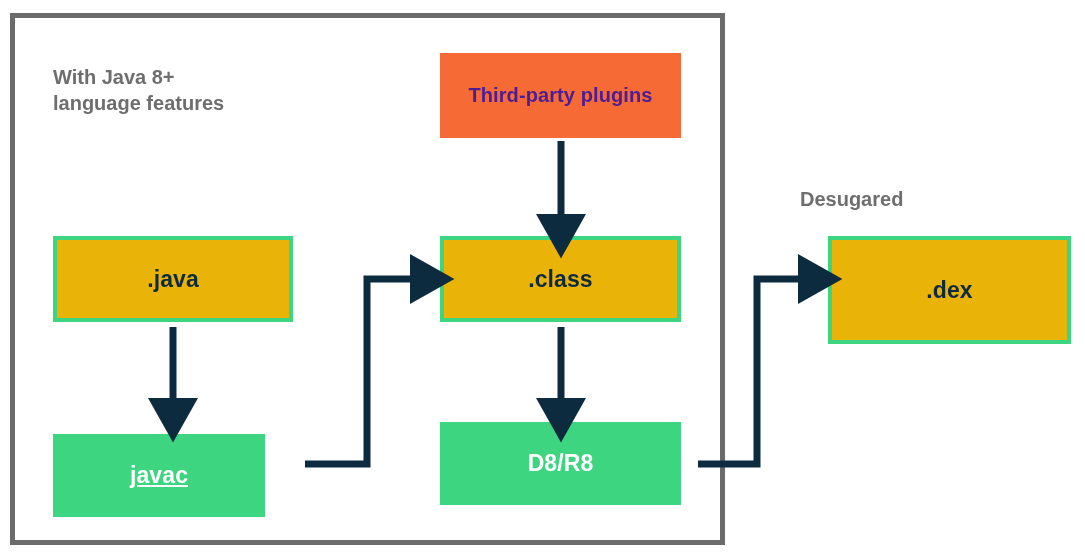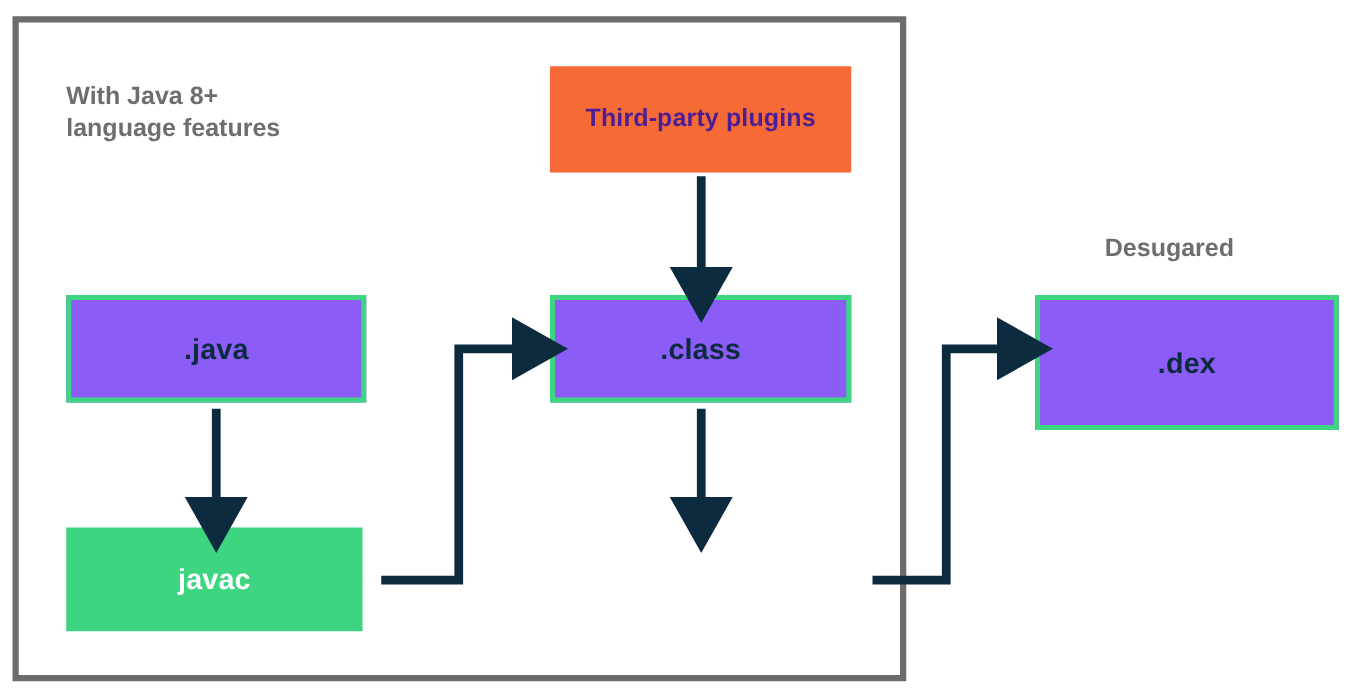--- a/index.html
+++ b/index.html
@@ -34,55 +34,55 @@
   .node {
     position: absolute;
     box-sizing: border-box;
     display: flex;
     align-items: center;
     justify-content: center;
     font-weight: bold;
     letter-spacing: 0.1px;
   }
   .node-outline {
-    background: #8b5cf6;
+    background: #eab308;
     border: 4px solid #3ed580;
     color: #0d2b3e;
     font-size: 23px;
   }
   .node-solid-green {
     background: #3ed580;
     color: #ffffff;
     font-size: 23px;
   }
   .node-solid-orange {
     background: #f66b35;
     color: #4c1d95;
     font-size: 20px;
   }
 
   
   #node-java     { left: 53px;  top: 236px; width: 240px; height: 86px; }
-  #node-javac    { left: 53px;  top: 422px; width: 237px; height: 83px; }
+  #node-javac    { left: 53px;  top: 434px; width: 212px; height: 83px; text-decoration: underline; }
   #node-class    { left: 440px; top: 236px; width: 241px; height: 86px; }
   #node-d8r8     { left: 440px; top: 422px; width: 241px; height: 83px; }
   #node-plugins  { left: 440px; top: 53px;  width: 241px; height: 85px; }
   #node-dex      { left: 828px; top: 236px; width: 243px; height: 108px; }
 
   
   .label {
     position: absolute;
     color: #6e6e6e;
     font-weight: bold;
     font-size: 20px;
     line-height: 1.32;
     white-space: pre-line;
   }
   #label-java8 { left: 53px; top: 64px; width: 300px; text-align: left; }
-  #label-desugared { left: 800px; top: 186px; width: 271px; text-align: center; }
+  #label-desugared { left: 800px; top: 186px; width: 271px; text-align: left; }
 
   
   #arrow-layer {
     position: absolute;
     left: 0;
     top: 0;
     width: 1085px;
     height: 559px;
     pointer-events: none;
   }
@@ -102,20 +102,21 @@
   <div class="node node-solid-orange" id="node-plugins">Third-party plugins</div>
 
   <div class="node node-outline" id="node-java">.java</div>
 
   <div class="node node-outline" id="node-class">.class</div>
 
   <div class="node node-outline" id="node-dex">.dex</div>
 
   <div class="node node-solid-green" id="node-javac">javac</div>
 
+  <div class="node node-solid-green" id="node-d8r8">D8/R8</div>
 
   <svg id="arrow-layer" viewBox="0 0 1085 559">
     <defs>
       <marker id="navy-head" markerWidth="9" markerHeight="9" refX="1.2" refY="3.6" orient="auto" markerUnits="strokeWidth">
         <path d="M0,0 L0,7.2 L6.4,3.6 z" fill="#0d2b3e"></path>
       </marker>
     </defs>
 
     <line x1="561" y1="141" x2="561" y2="222" stroke="#0d2b3e" stroke-width="7" marker-end="url(#navy-head)"></line>
 

